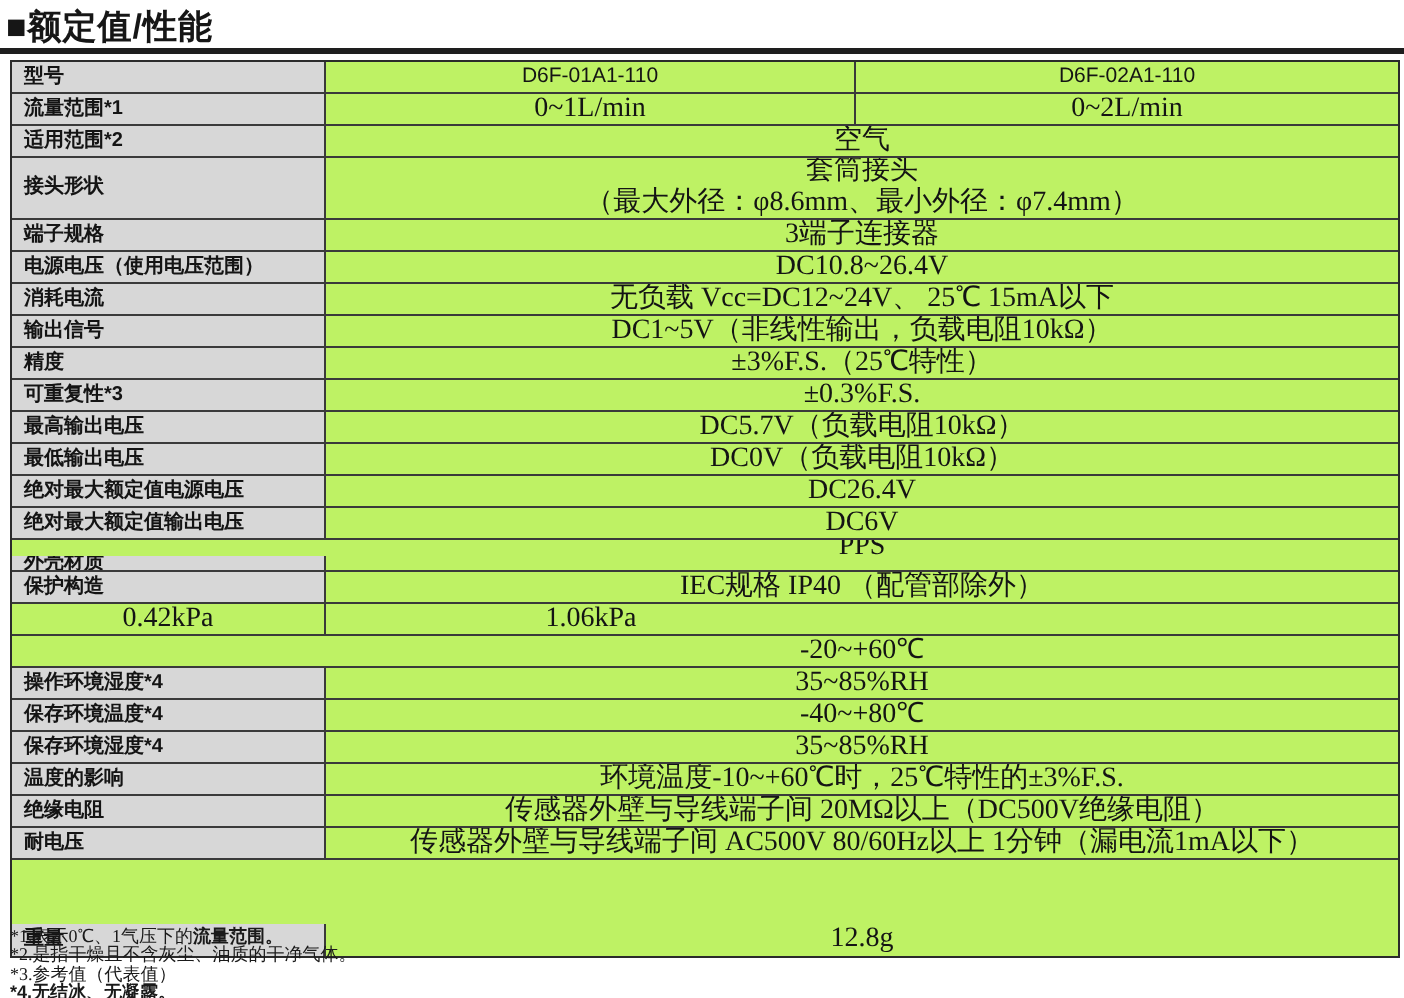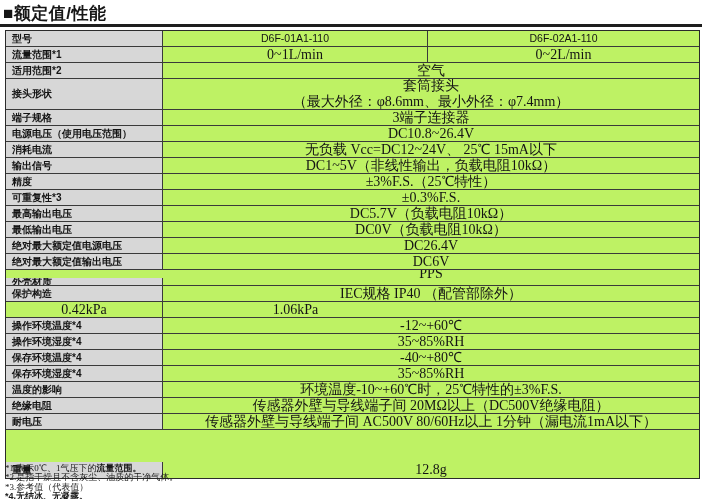--- a/index.html
+++ b/index.html
@@ -133,23 +133,22 @@
         <div class="td label">保护构造</div>
         <div class="td val span">
           <div>IEC规格 IP40 （配管部除外）</div>
         </div>
       </div>
       <div class="tr">
         <div class="td val mid">0.42kPa</div>
         <div class="td val">1.06kPa</div>
       </div>
       <div class="tr">
-        <div class="td label">操作环境温度*4</div>
         <div class="td val span">
-          <div>-12~+60℃</div>
+          <div>-20~+60℃</div>
         </div>
       </div>
       <div class="tr">
         <div class="td label">操作环境湿度*4</div>
         <div class="td val span">
           <div>35~85%RH</div>
         </div>
       </div>
       <div class="tr">
         <div class="td label">保存环境温度*4</div>

